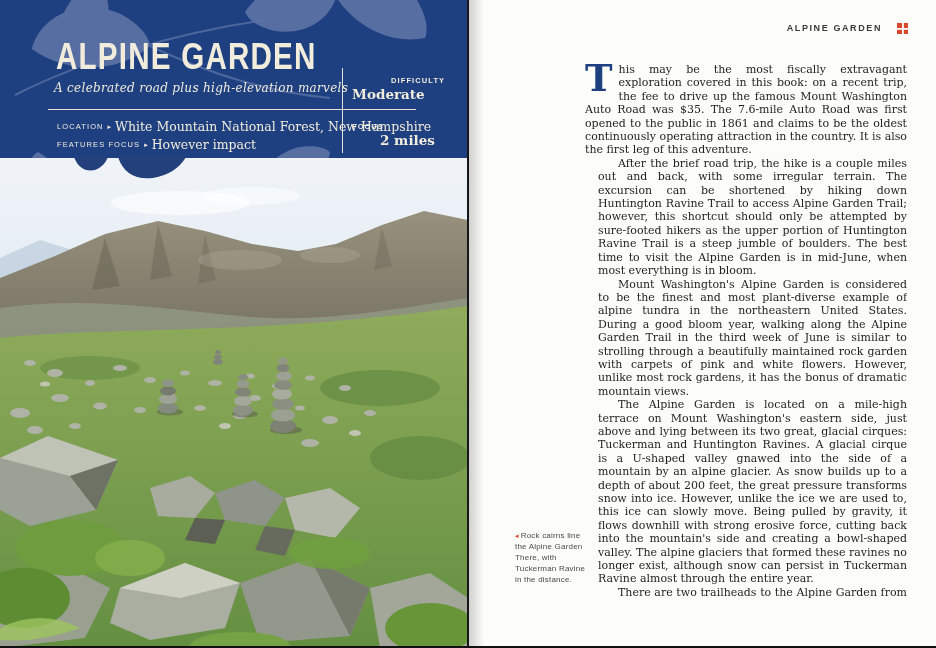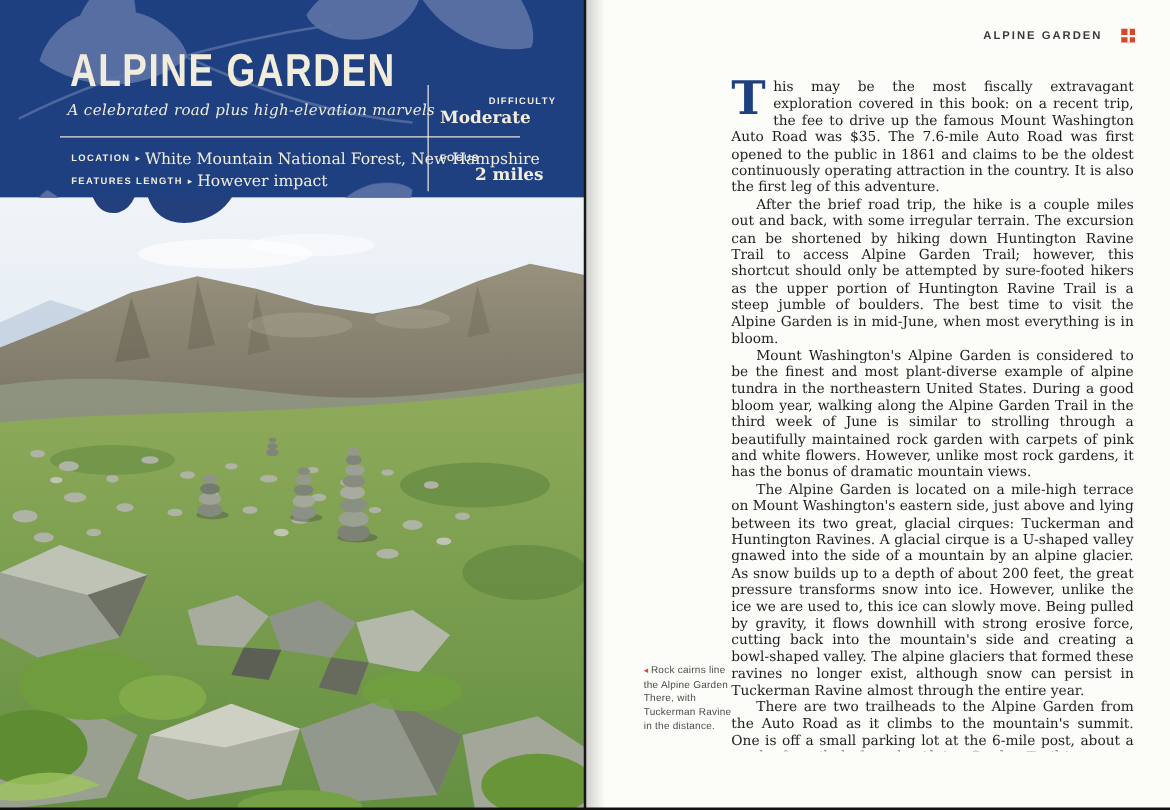--- a/index.html
+++ b/index.html
@@ -19,21 +19,21 @@
   }
   .hero-sub {
     position:absolute; left:54px; top:81px; z-index:2;
     font-style:italic; font-size:12px; color:#f1ecdc; letter-spacing:.3px; white-space:nowrap;
   }
   .hrule { position:absolute; left:48px; top:109px; width:368px; height:1px; background:rgba(245,240,226,.92); z-index:2; }
   .vrule { position:absolute; left:342px; top:68px; width:1px; height:85px; background:rgba(245,240,226,.92); z-index:2; }
   .meta-row { position:absolute; left:57px; z-index:2; color:#f1ecdc; white-space:nowrap; }
   .meta-row.r1 { top:116px; } .meta-row.r2 { top:134px; }
   .meta-label {
-    font-family:"Liberation Sans", sans-serif; font-weight:700; font-size:7.5px;
+    font-family:"Liberation Sans", sans-serif; font-weight:400; font-size:7.5px;
     letter-spacing:1.1px; vertical-align:2px;
   }
   .meta-arrow { font-size:7px; vertical-align:2px; padding:0 4px; }
   .meta-value { font-size:12.5px; }
   .side-label {
     position:absolute; left:352px; z-index:2; color:#f1ecdc;
     font-family:"Liberation Sans", sans-serif; font-weight:700; font-size:7.5px; letter-spacing:1.1px;
   }
   .side-value { position:absolute; left:352px; z-index:2; color:#f1ecdc; font-size:13.5px;font-weight:bold; }
   .lab-diff { top:76px;margin-left:39px; } .val-diff { top:86px; }
@@ -57,21 +57,21 @@
       linear-gradient(#fcfcf8,#fcfcf8) 50% 0/1.8px 100% no-repeat,
       linear-gradient(#fcfcf8,#fcfcf8) 0 50%/100% 1.8px no-repeat,
       #d8472b;
   }
   .body-col {
     position:absolute; left:117px; top:63px; width:322px; height:538px; overflow:hidden;
     font-size:11px; line-height:13.4px; color:#1e1e1e; text-align:justify;
     hyphens:auto; -webkit-hyphens:auto;
   }
   .body-col p { margin:0; }
-  .body-col p.indent { text-indent:20px; }
+  .body-col p.indent { text-indent:20px;margin-left:13px; }
   .dropcap {
     float:left; font-weight:700; color:#1e4080;
     font-size:37px; line-height:27px; padding:2px 6px 0 0;
   }
   .caption {
     position:absolute; left:47px; top:530px; width:78px;
     font-family:"Liberation Sans", sans-serif; font-size:8px; line-height:11px;
     color:#4b4b4b; letter-spacing:.2px;
   }
   .cap-arrow { color:#d8472b; font-size:7px; padding-right:2px; }
@@ -104,21 +104,21 @@
 
       <div class="hero-title">ALPINE GARDEN</div>
       <div class="hero-sub">A celebrated road plus high-elevation marvels</div>
       <div class="hrule"></div>
       <div class="vrule"></div>
 
       <div class="meta-row r1">
         <span class="meta-label">LOCATION</span><span class="meta-arrow">▸</span><span class="meta-value">White Mountain National Forest, New Hampshire</span>
       </div>
       <div class="meta-row r2">
-        <span class="meta-label">FEATURES LENGTH</span><span class="meta-arrow">▸</span><span class="meta-value">However impact</span>
+        <span class="meta-label">FEATURES FOCUS</span><span class="meta-arrow">▸</span><span class="meta-value">However impact</span>
       </div>
 
       <div class="side-label lab-diff">DIFFICULTY</div>
       <div class="side-value val-diff">Moderate</div>
       <div class="side-label lab-len">FOCUS</div>
       <div class="side-value val-len">2 miles</div>
     </div>
 
     <div class="photo">
       <svg width="468" height="490" viewBox="0 0 468 490" preserveAspectRatio="none">

